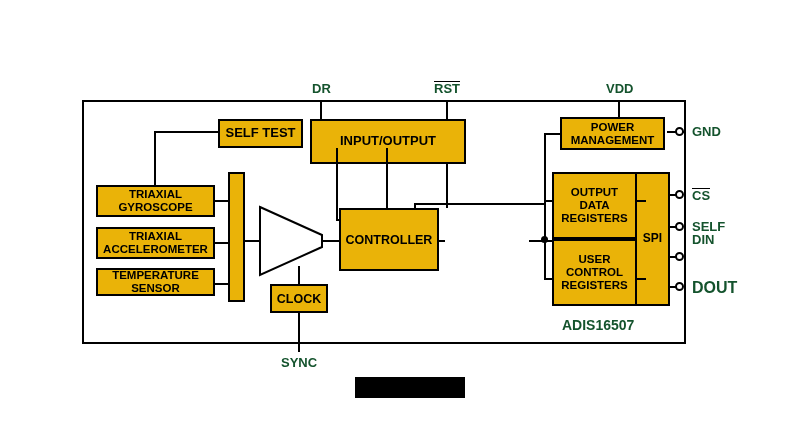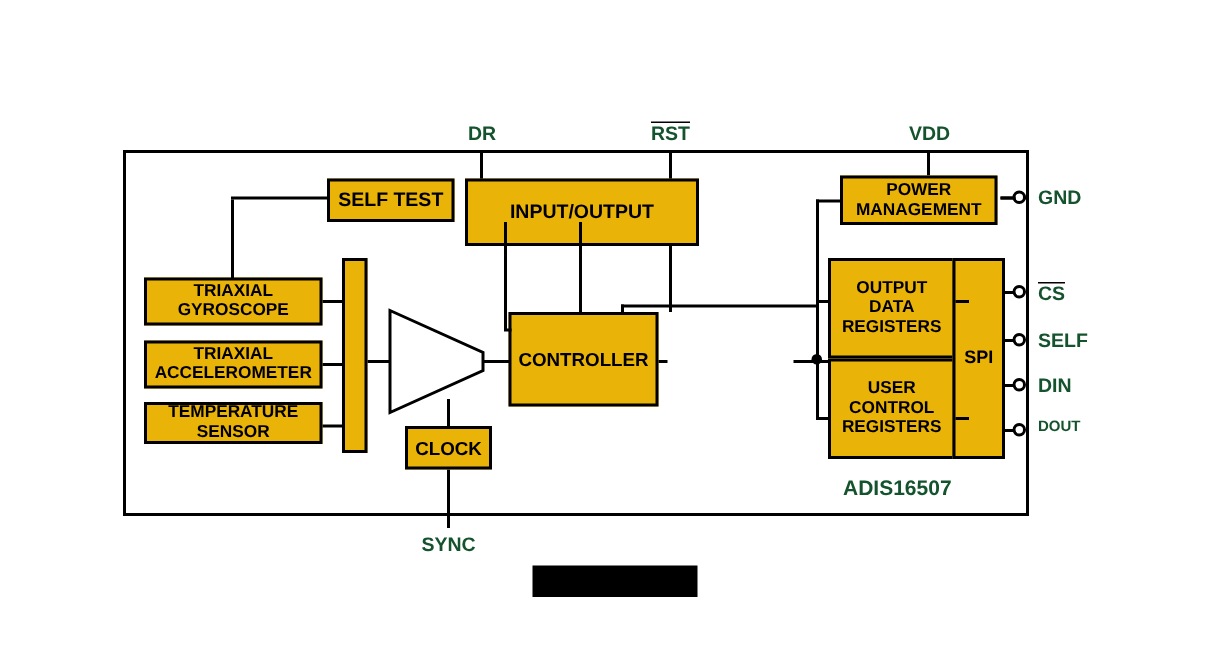--- a/index.html
+++ b/index.html
@@ -43,25 +43,25 @@
   <div class="lbl" style="left:692px;top:188px;font-size:13px;">
     <span class="ovl">CS</span>
   </div>
 
   <div class="line" style="left:663px;top:226px;width:14px;height:2px;"></div>
   <div class="pin" style="left:675px;top:222px;"></div>
   <div class="lbl" style="left:692px;top:219px;font-size:13px;">SELF</div>
 
   <div class="line" style="left:663px;top:256px;width:14px;height:2px;"></div>
   <div class="pin" style="left:675px;top:252px;"></div>
-  <div class="lbl" style="left:692px;top:249px;font-size:13px;">DIN</div>
+  <div class="lbl" style="left:692px;top:232px;font-size:13px;">DIN</div>
 
   <div class="line" style="left:663px;top:286px;width:14px;height:2px;"></div>
   <div class="pin" style="left:675px;top:282px;"></div>
-  <div class="lbl" style="left:692px;top:279px;font-size:10px;">DOUT</div>
+  <div class="lbl" style="left:692px;top:279px;font-size:16px;">DOUT</div>
 
   <div class="line" style="left:298px;top:313px;width:2px;height:39px;"></div>
   <div class="lbl" style="left:281px;top:355px;font-size:13px;text-align:center;">SYNC</div>
 
   <div class="box" style="left:218px;top:119px;width:85px;height:29px;font-size:13px;">
     <span>SELF TEST</span>
   </div>
 
   <div class="box" style="left:310px;top:119px;width:156px;height:45px;font-size:13px;">
     <span>INPUT/OUTPUT</span>

